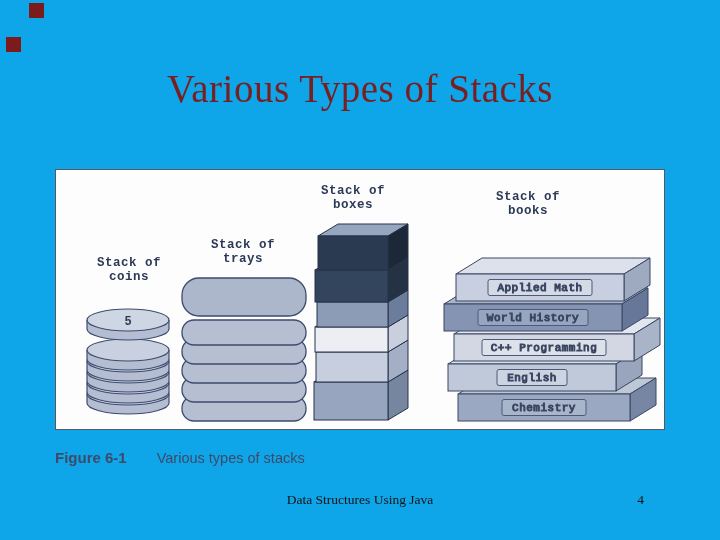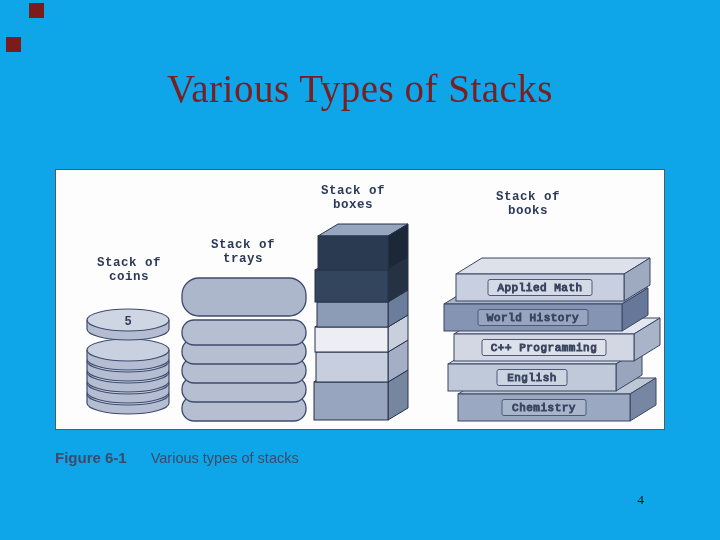--- a/index.html
+++ b/index.html
@@ -25,21 +25,21 @@
     width:610px;height:261px;
     border:1px solid #555a60;background:#fdfdfd;
     box-sizing:border-box;
   }
   .figure-box svg{display:block;}
   .caption{
     position:absolute;left:55px;top:449px;
     font-family:"Liberation Sans", sans-serif;
     color:#3e4a68;font-size:14.5px;
   }
-  .caption .fig-label{font-weight:700;font-size:15px;margin-right:24px;}
+  .caption .fig-label{font-weight:700;font-size:15px;margin-right:30px;}
   .footer-text{
     position:absolute;left:0;right:0;top:492px;
     text-align:center;
     font-family:"Liberation Serif", serif;
     font-size:13.5px;color:#141414;
   }
   .page-number{
     position:absolute;top:492px;right:76px;
     font-family:"Liberation Serif", serif;
     font-size:13.5px;color:#141414;
@@ -191,15 +191,16 @@
           <text class="booktitle" x="484" y="121" text-anchor="middle">Applied Math</text>
         </g>
       </g>
     </svg>
   </div>
 
   <div class="caption">
     <span class="fig-label">Figure 6-1</span><span>Various types of stacks</span>
   </div>
 
+  <div class="footer-text">Data Structures Using Java</div>
   <div class="page-number">4</div>
 
 </div>
 
 </body></html>

